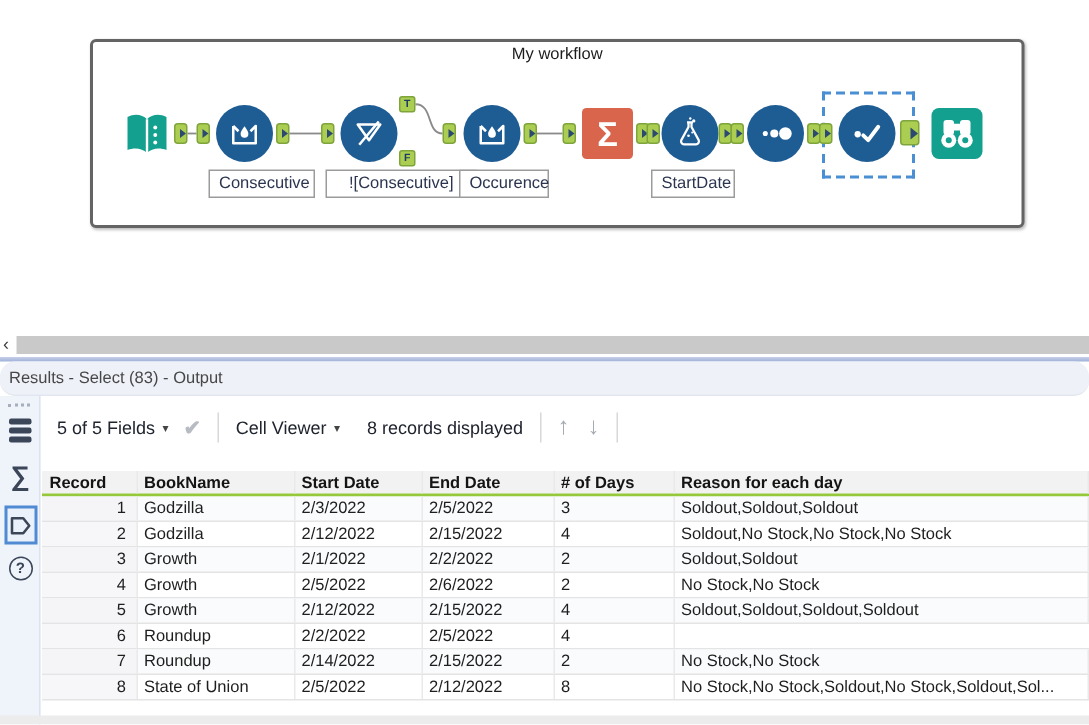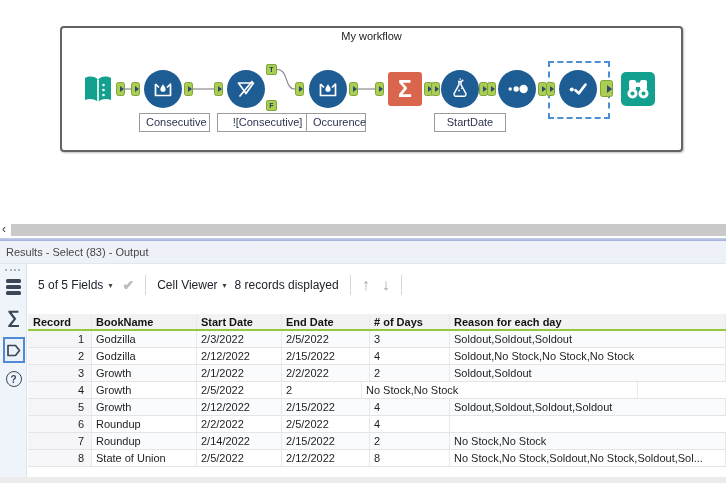--- a/index.html
+++ b/index.html
@@ -43,21 +43,21 @@
   .h-scroll-zone { position:absolute; left:0; top:223px; width:726px; height:14px; }
   .h-chev { position:absolute; left:2px; top:0; width:9px; height:14px; font-size:12px;
             line-height:13px; color:#3c3c3c; }
   .h-track { position:absolute; left:11px; top:1px; width:715px; height:12px; background:#c9c9c9; }
   .blue-line { position:absolute; left:0; top:238px; width:726px; height:3px;
             background:linear-gradient(#c7d0e9,#9FB0D8); }
 
   
   .res-title { position:absolute; left:0; top:241px; width:726px; height:23px;
             background:#EEF1F8; border-bottom:1px solid #e2e6f0;
-            font-size:11px; color:#474747; line-height:23px; padding-left:6px; }
+            font-size:11px; color:#474747; line-height:23px; padding-left:6px;border-radius:10px; }
   .res-body { position:absolute; left:0; top:264px; width:726px; height:219px; background:#fff; }
 
   .sidebar { position:absolute; left:0; top:0; width:27px; height:219px;
             background:#EFF3FA; border-right:1px solid #DDE3EE; }
   .grip { position:absolute; left:5px; top:5px; width:15px; border-top:2px dotted #A7AFBE; }
   .sb-icon { position:absolute; left:0; width:27px; display:flex; align-items:center;
             justify-content:center; color:#3B4658; }
   .sb-bars { top:13px; height:20px; flex-direction:column; gap:2px; }
   .sb-bars div { width:15px; height:4px; background:#3B4658; border-radius:1.5px; }
   .sb-sigma { top:41px; height:24px; font-size:18px; font-weight:bold; }
@@ -69,21 +69,21 @@
             font-size:10px; font-weight:bold; display:flex; align-items:center; justify-content:center; }
 
   .toolbar { position:absolute; left:38px; top:9px; height:24px; display:flex;
             align-items:center; font-size:12px; color:#20242E; }
   .tb-sep { width:1px; height:20px; background:#D8D8D8; margin:0 11px; }
   .tb-caret { font-size:8px; color:#444; margin-left:5px; }
   .tb-check { color:#B8BCC2; font-size:14px; font-weight:bold; margin-left:10px; }
   .tb-arrow { color:#A6ABB2; font-size:16px; }
   .tb-arrow + .tb-arrow { margin-left:12px; }
   .tb-item { display:flex; align-items:center; cursor:default; }
-  .tb-records { margin-left:8px; }
+  .tb-records { margin-left:18px; }
 
   
   .rtable { position:absolute; left:28px; top:50px; width:698px; font-size:11px; color:#1e1e1e; }
   .trow { display:flex; height:17px; background:#fff; border-bottom:1px solid #E4E4E4; }
   .trow:nth-child(even) { background:#FAFBFD; }
   .thead { background:#F2F2F2 !important; border-bottom:2px solid #96C83C; font-weight:bold;
            color:#141414; height:17px; }
   .tcell { padding:1px 4px; line-height:14px; border-right:1px solid #E9E9E9;
            overflow:hidden; white-space:nowrap; }
   .c-rec { text-align:right; padding-right:7px; background:rgba(240,241,244,.55); }
@@ -196,21 +196,21 @@
   <div class="anchor" style="left:431px;top:82px;"></div>
   <div class="anchor" style="left:479px;top:82px;"></div>
   <div class="anchor" style="left:487px;top:82px;"></div>
   <div class="anchor" style="left:538px;top:82px;"></div>
   <div class="anchor" style="left:546px;top:82px;"></div>
   <div class="anchor anchor-big" style="left:600px;top:80px;"></div>
 
   <div class="tool-label" style="left:139px;width:71px;">Consecutive</div>
   <div class="tool-label" style="left:217px;width:101px;">![Consecutive]</div>
   <div class="tool-label" style="left:306px;width:60px;">Occurence</div>
-  <div class="tool-label" style="left:434px;width:72px;">StartDate</div>
+  <div class="tool-label" style="left:434px;width:56px;">StartDate</div>
 
   <div class="h-scroll-zone">
     <div class="h-chev">‹</div>
     <div class="h-track"></div>
   </div>
   <div class="blue-line"></div>
 
   <div class="res-title">Results - Select (83) - Output</div>
 
   <div class="res-body">
@@ -283,20 +283,21 @@
           <div class="tcell" style="width: 105px;">Growth</div>
           <div class="tcell" style="width: 85px;">2/1/2022</div>
           <div class="tcell" style="width: 88px;">2/2/2022</div>
           <div class="tcell" style="width: 80px;">2</div>
           <div class="tcell" style="width: 276px;">Soldout,Soldout</div>
         </div>
         <div class="trow">
           <div class="tcell c-rec" style="width: 64px;">4</div>
           <div class="tcell" style="width: 105px;">Growth</div>
           <div class="tcell" style="width: 85px;">2/5/2022</div>
+          <div class="tcell" style="width: 88px;">2/6/2022</div>
           <div class="tcell" style="width: 80px;">2</div>
           <div class="tcell" style="width: 276px;">No Stock,No Stock</div>
         </div>
         <div class="trow">
           <div class="tcell c-rec" style="width: 64px;">5</div>
           <div class="tcell" style="width: 105px;">Growth</div>
           <div class="tcell" style="width: 85px;">2/12/2022</div>
           <div class="tcell" style="width: 88px;">2/15/2022</div>
           <div class="tcell" style="width: 80px;">4</div>
           <div class="tcell" style="width: 276px;">Soldout,Soldout,Soldout,Soldout</div>

